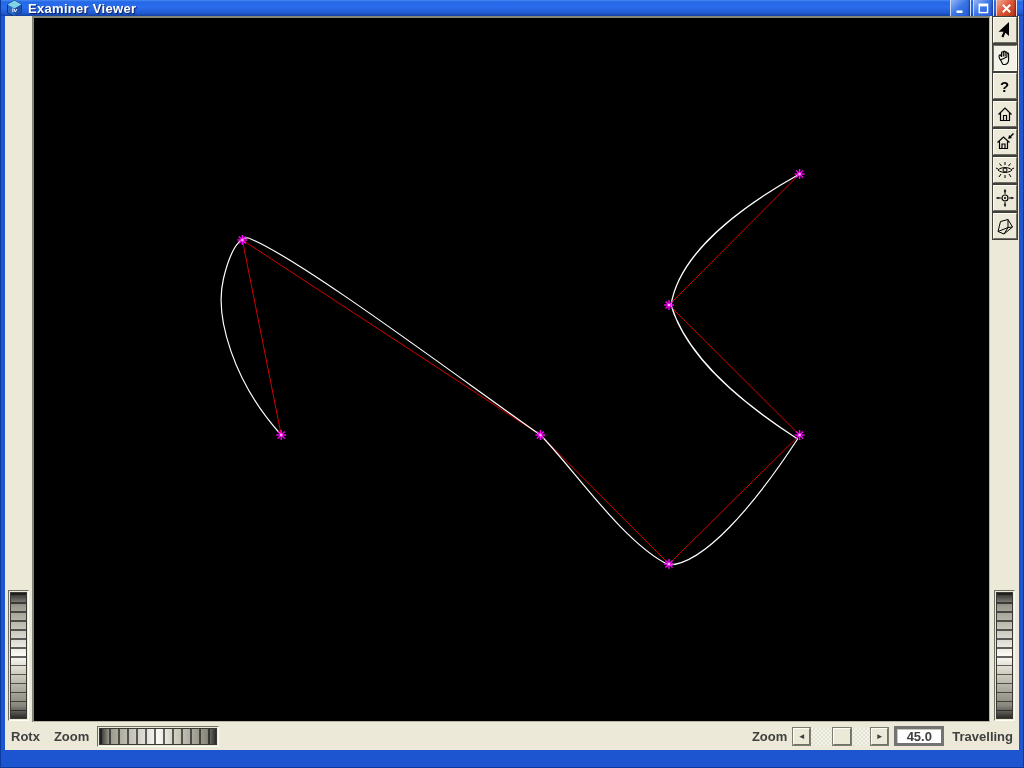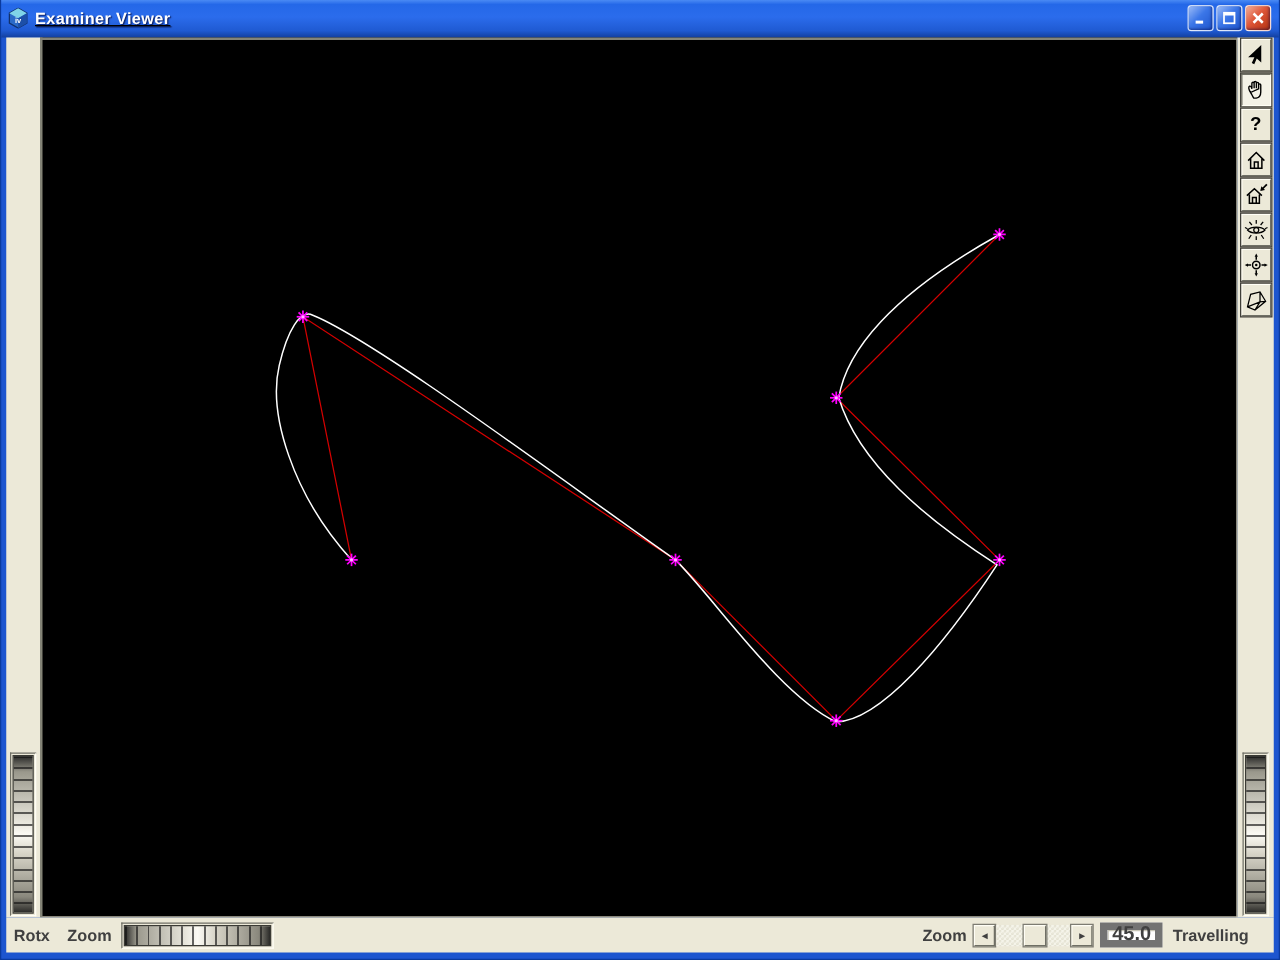--- a/index.html
+++ b/index.html
@@ -8,23 +8,23 @@
   .window {
     width:1024px; height:768px;
     background:#1c55cf;
     padding:0 4px 5px 4px;
     display:flex; flex-direction:column;
     border-left:1px solid #0a3a9e; border-right:1px solid #0a3a9e; border-bottom:1px solid #0a3a9e;
   }
 
   
   .titlebar {
-    height:30px; margin:0 -4px; padding:0 6px 0 5px;
+    height:16px; margin:0 -4px; padding:0 6px 0 5px;
     background:linear-gradient(180deg,#4a8af4 0%,#2468e8 12%,#2b6cec 45%,#1f5ad2 82%,#133f9e 100%);
-    display:flex; align-items:center;text-decoration:underline;
+    display:flex; align-items:center;
   }
   .app-icon { width:17px; height:17px; margin-right:5px; flex:none; }
   .title-text {
     color:#fff; font-weight:bold; font-size:13px; letter-spacing:.3px;
     text-shadow:1px 1px 1px rgba(0,0,40,.7); flex:1;
   }
   .tb-btn {
     width:21px; height:21px; margin-left:2px; border-radius:3px;
     border:1px solid rgba(255,255,255,.75);
     display:flex; align-items:center; justify-content:center;
@@ -104,27 +104,27 @@
     background-size:4px 4px; background-position:0 0,2px 2px;
   }
   .slider-thumb {
     position:absolute; left:22px; top:0; width:18px; height:17px;
     background:#ece9d8;
     border:1px solid; border-color:#fffef5 #6f6f65 #6f6f65 #fffef5;
     outline:1px solid #7d7c72;
   }
   .zoom-field {
     width:50px; height:20px; margin:0 8px 0 6px;
-    background:#fff; border:6px solid #737373;
+    background:#fff; border:3px solid #737373;
     box-shadow:inset 1px 1px 0 #c9c7b8;
     display:flex; align-items:center; justify-content:center;
-    font-size:16px; font-weight:bold;
+    font-size:13px; font-weight:bold;
   }
   .lbl-zoom { margin-right:6px; }
-  .lbl-mode { margin-right:16px; }
+  .lbl-mode { margin-right:2px; }
 </style>
 </head>
 <body>
 
 <div class="window">
 
   <div class="titlebar">
     <svg class="app-icon" viewBox="0 0 17 17">
       <polygon points="8.5,0.5 15.5,4.5 15.5,12.5 8.5,16.5 1.5,12.5 1.5,4.5" fill="#2a6ac8" stroke="#10306e" stroke-width="1"></polygon>
       <polygon points="8.5,0.5 15.5,4.5 8.5,8.5 1.5,4.5" fill="#7fd4e8"></polygon>

